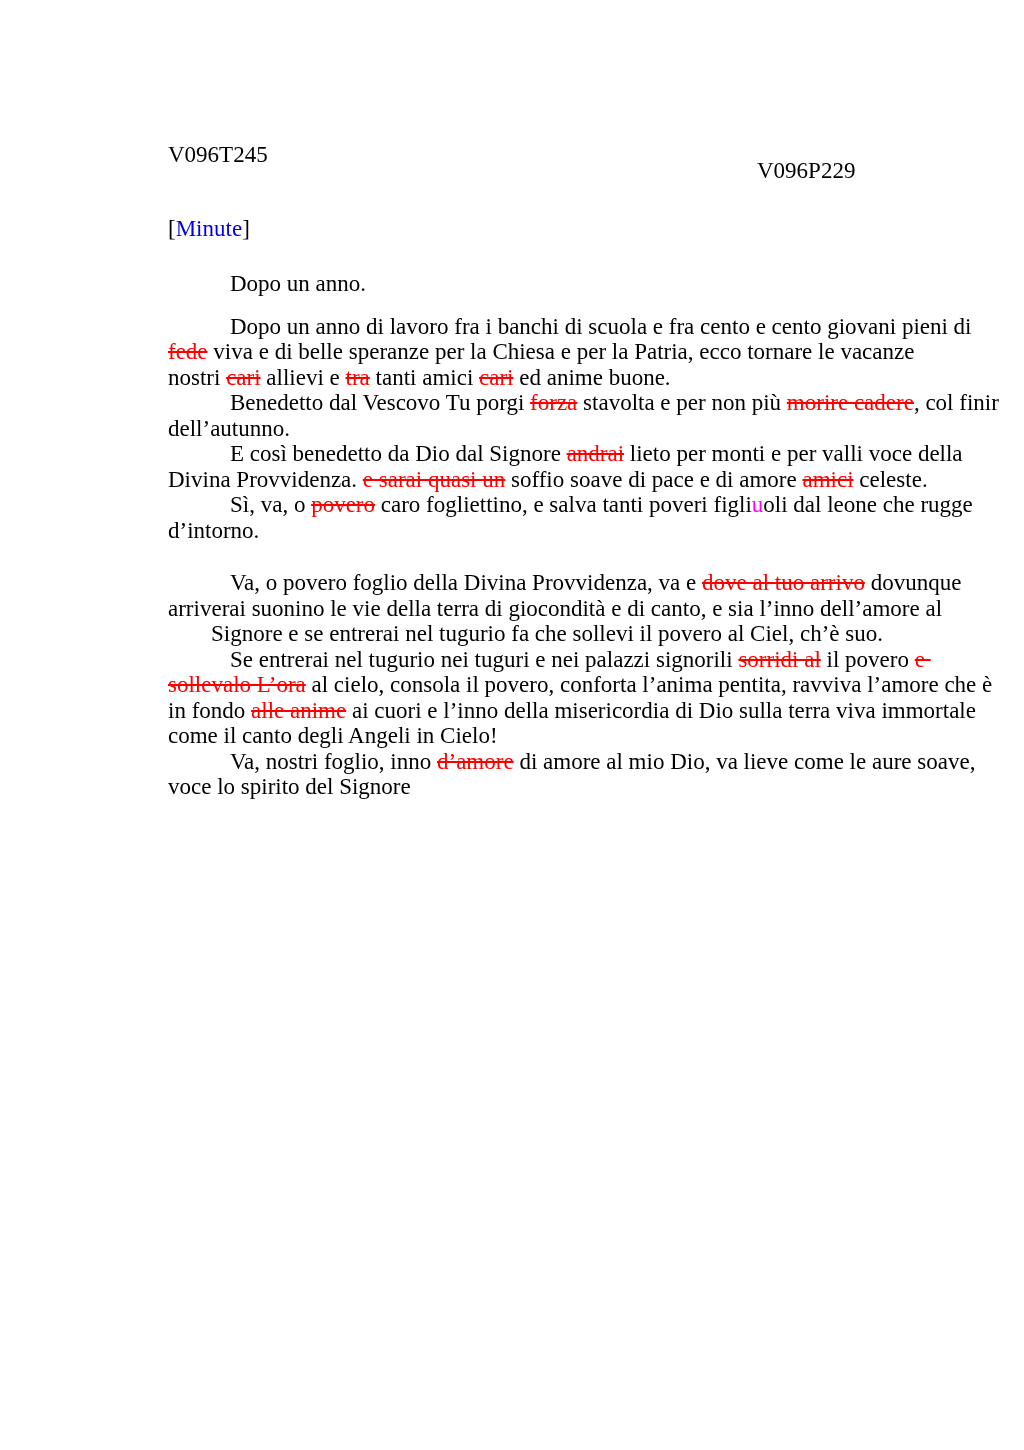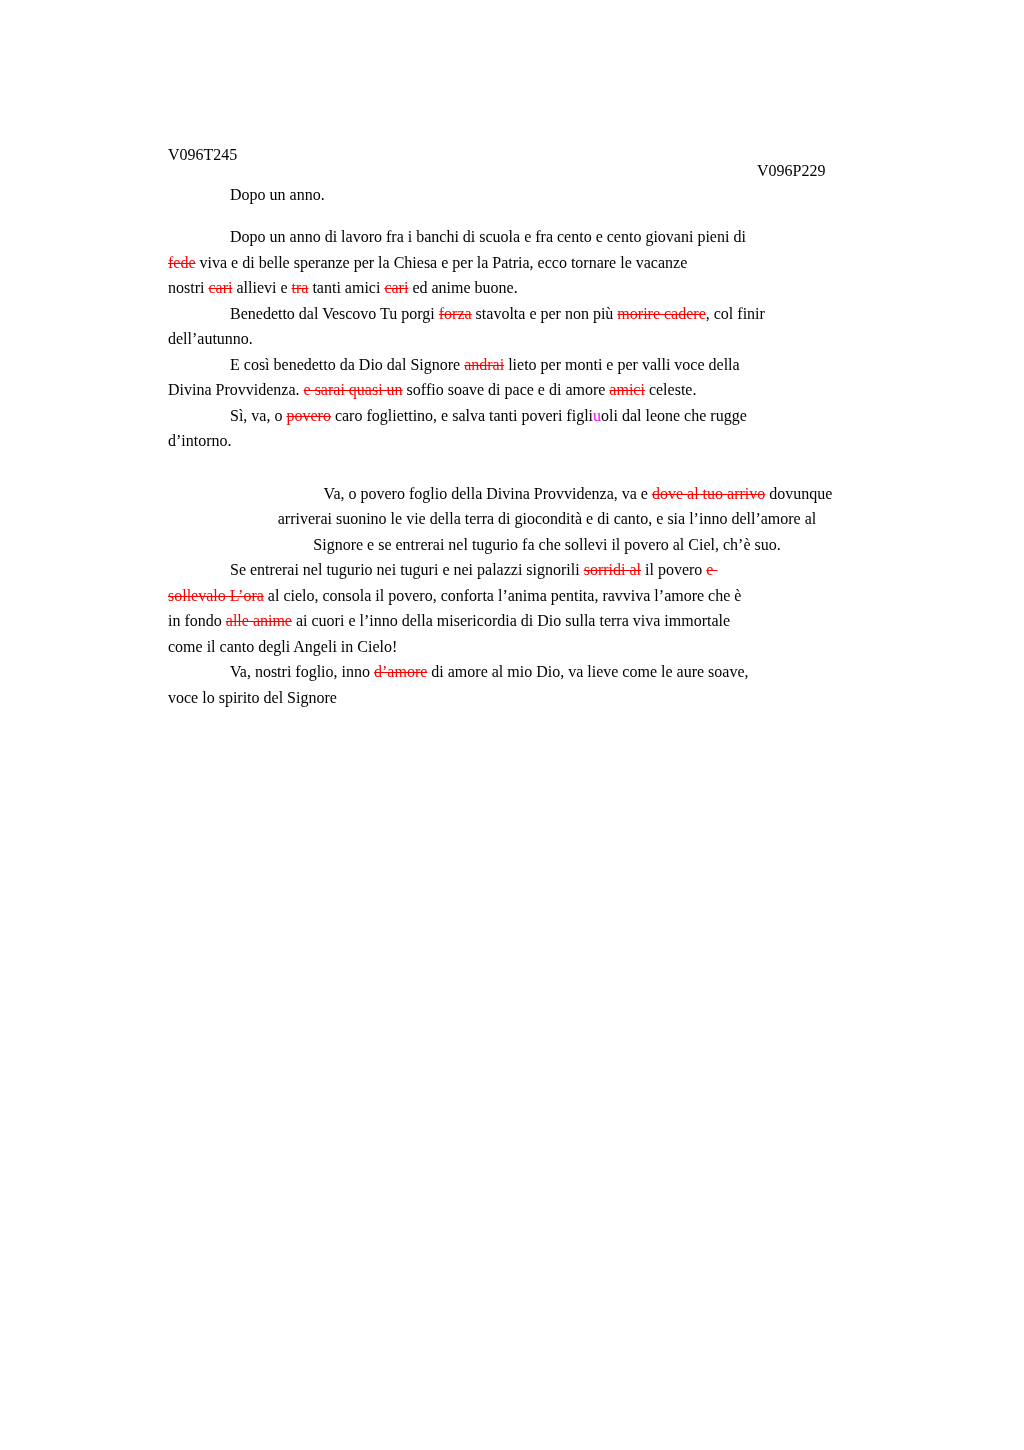--- a/index.html
+++ b/index.html
@@ -5,49 +5,52 @@
   html, body { margin: 0; padding: 0; background: #ffffff; }
   .page {
     position: relative;
     width: 1024px;
     height: 1450px;
     background: #ffffff;
     box-sizing: border-box;
     padding: 142px 98px 6px 168px;
     overflow: hidden;
     font-family: "Liberation Serif", "DejaVu Serif", serif;
-    font-size: 16px;
+    font-size: 23px;
     line-height: 25.5px;
     color: #000000;
   }
   .header-row { position: relative; height: 25.5px; }
   .code-left { position: absolute; left: 0; top: 0; }
   .code-right { position: absolute; left: 589px; top: 16px; }
   .annotation-line { margin-top: 48px; }
   .annotation-label { color: var(--annotation-color, #0000ee); }
-  .doc-body { margin-top: 14px; }
+  .doc-body { margin-top: 30px; }
   .paragraph { margin: 0; }
   .paragraph:nth-child(2) { margin-top: 17px; }
   .paragraph:nth-child(6) { margin-top: 27px; text-align: center; }
   .line { white-space: pre; }
   .line.indent { text-indent: 62px; }
   .run-n { color: #000000; }
   .run-del { color: var(--deletion-color, #ff0000); text-decoration: line-through; }
   .run-ins { color: var(--insertion-color, #ff00ff); }
 </style>
 </head>
 <body>
 
 <div class="page">
 
   <div class="header-row">
     <span class="code-left">V096T245</span>
     <span class="code-right">V096P229</span>
   </div>
 
+  <div class="annotation-line">
+    <span>[</span><span class="annotation-label">Minute</span><span>]</span>
+  </div>
 
   <div class="doc-body">
       <div class="paragraph">
         <div class="line indent"><span class="run-n">Dopo un anno.</span></div>
       </div>
       <div class="paragraph">
         <div class="line indent"><span class="run-n">Dopo un anno di lavoro fra i banchi di scuola e fra cento e cento giovani pieni di</span></div>
         <div class="line"><span class="run-del">fede</span><span class="run-n"> viva e di belle speranze per la Chiesa e per la Patria, ecco tornare le vacanze</span></div>
         <div class="line"><span class="run-n">nostri </span><span class="run-del">cari</span><span class="run-n"> allievi e </span><span class="run-del">tra</span><span class="run-n"> tanti amici </span><span class="run-del">cari</span><span class="run-n"> ed anime buone.</span></div>
       </div>

